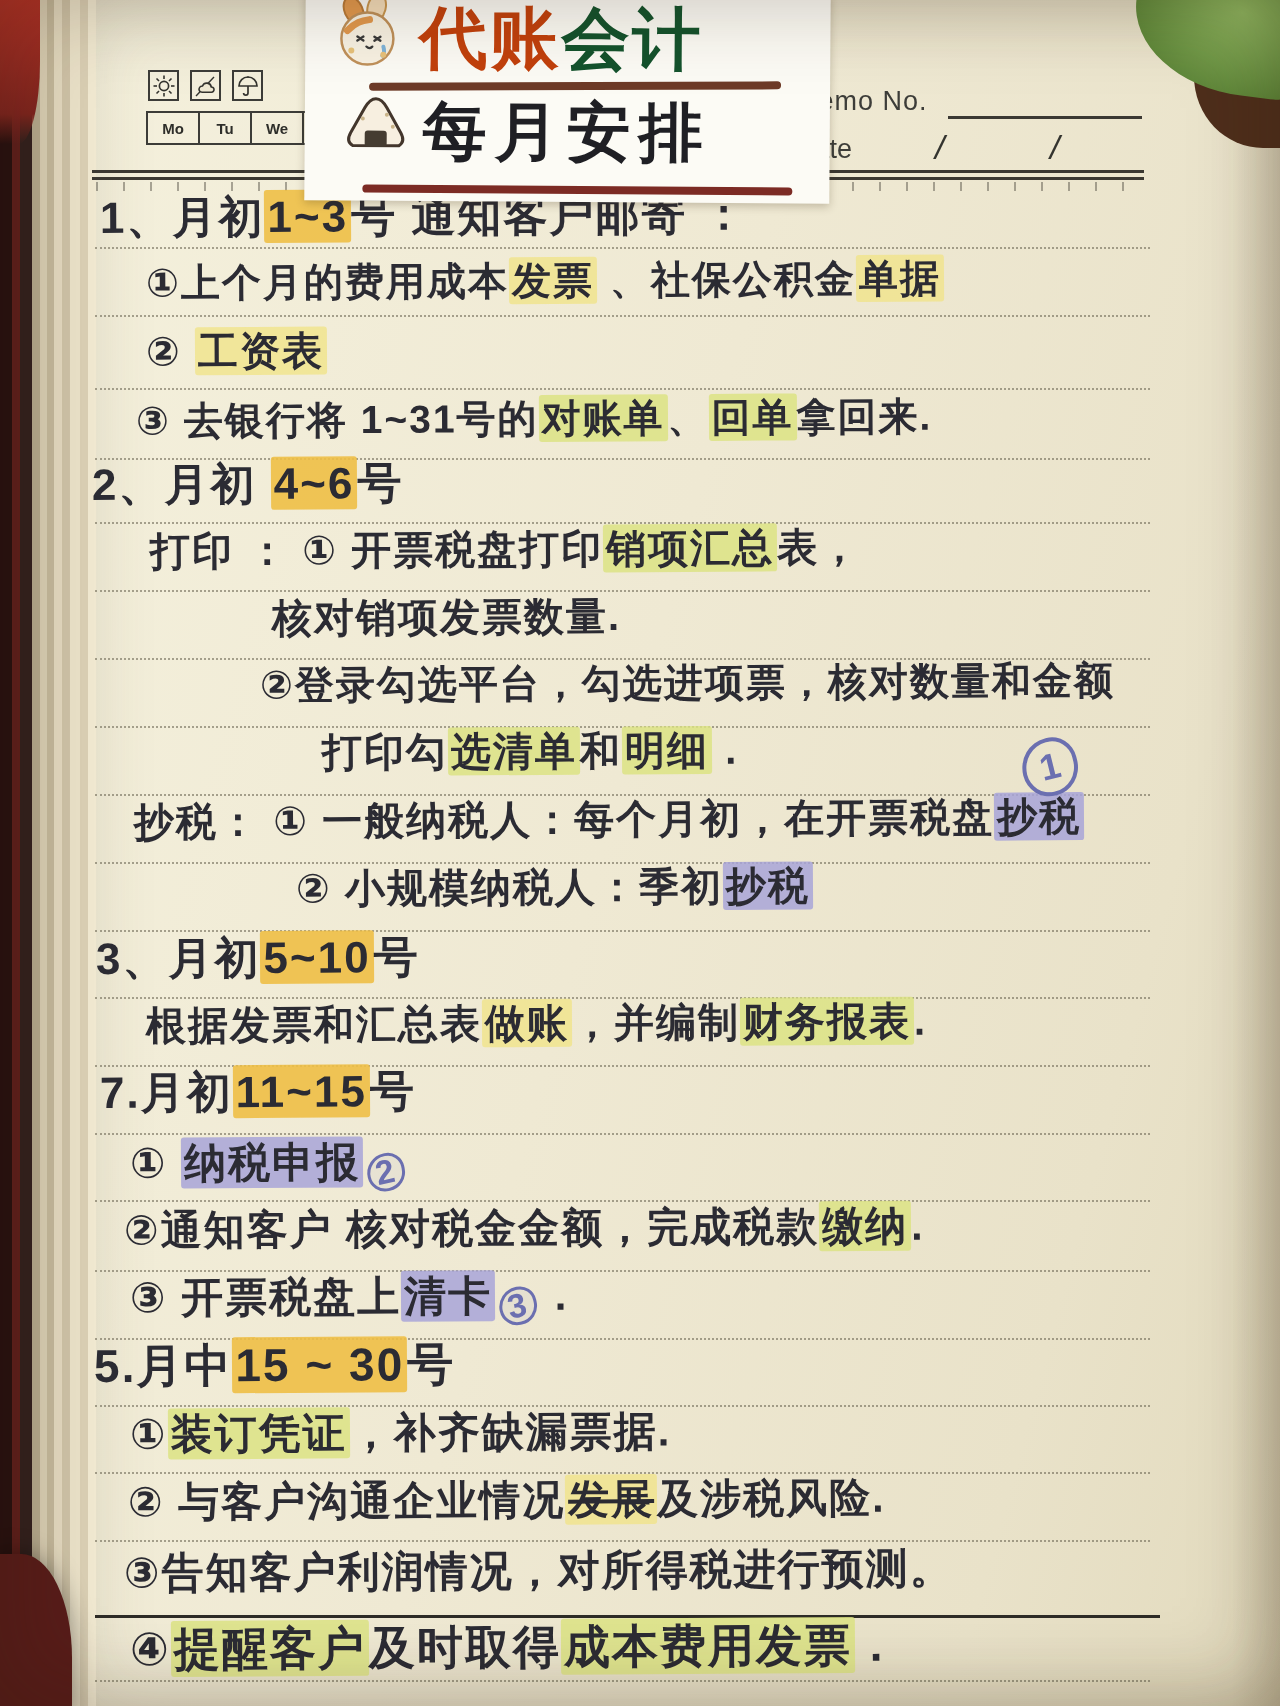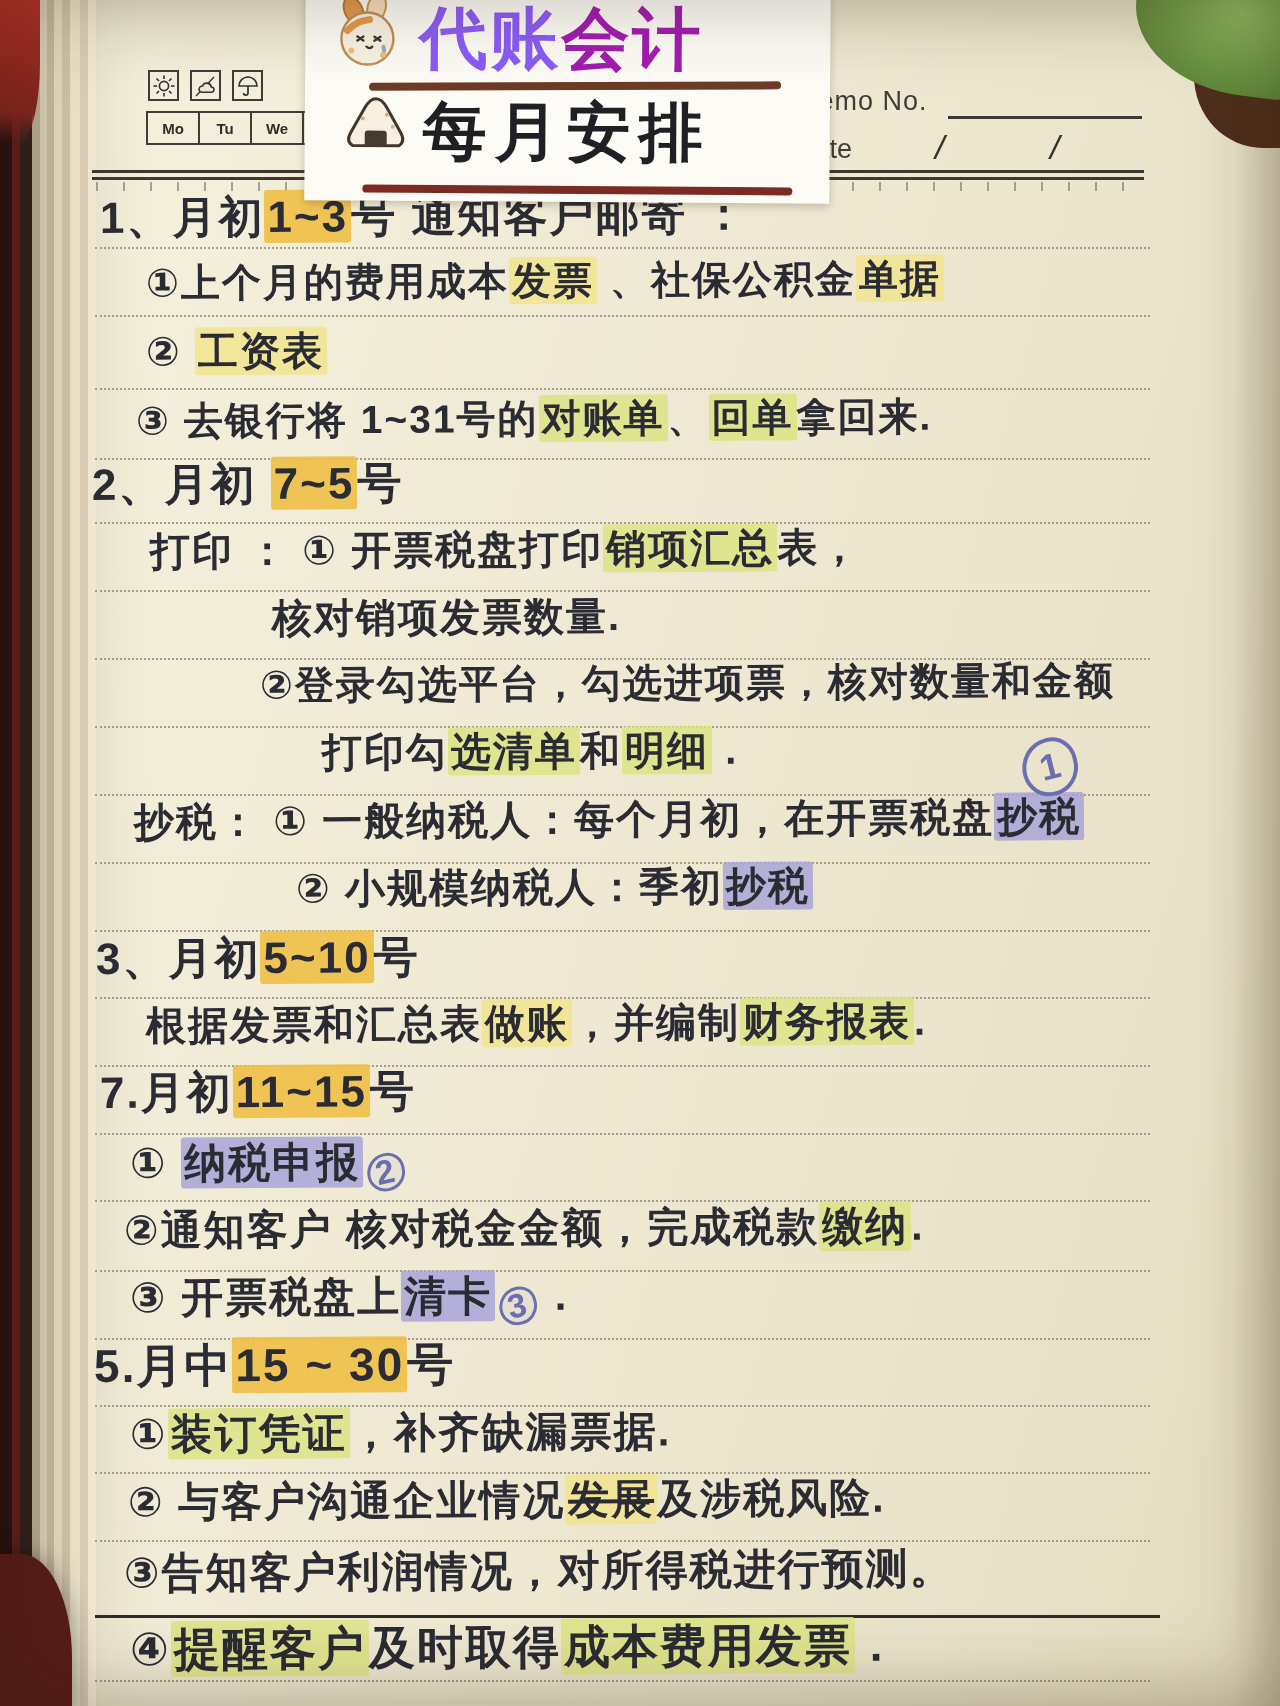--- a/index.html
+++ b/index.html
@@ -65,21 +65,21 @@
     margin:0 .12em;vertical-align:-.2em;transform:rotate(-12deg);background:rgba(120,124,190,.07);}
   .circ-float{position:absolute;width:56px;height:58px;border:4px solid #6b6fb0;border-radius:55% 45% 52% 48%;
     color:#6b6fb0;display:flex;align-items:center;justify-content:center;font-size:36px;font-weight:700;transform:rotate(-14deg);z-index:3;}
 
   
   .sticker{position:absolute;left:305px;top:-8px;width:525px;height:210px;z-index:5;
     background:#fcfbf5;transform:rotate(.4deg);box-shadow:0 3px 8px rgba(60,45,20,.25);}
   .st-row1{position:absolute;left:22px;top:4px;display:flex;align-items:center;}
   .st-row2{position:absolute;left:38px;top:102px;display:flex;align-items:center;}
   .st-t1{font-size:68px;font-weight:800;letter-spacing:3px;margin-left:12px;line-height:1.1;}
-  .st-t1 .red{color:#8b5cf6;} .st-t1 .black{color:#a21caf;}
+  .st-t1 .red{color:#c2410c;} .st-t1 .black{color:#14532d;}
   .st-t2{font-size:64px;font-weight:800;letter-spacing:8px;color:#1f1f24;margin-left:14px;line-height:1.1;}
   .st-ul1{position:absolute;left:64px;top:90px;width:412px;height:8px;background:#6e3b28;border-radius:4px;transform:rotate(-.6deg);}
   .st-ul2{position:absolute;left:58px;top:194px;width:430px;height:8px;background:#7c2b24;border-radius:4px;}
 
   .vignette{position:absolute;inset:0;z-index:8;pointer-events:none;
     box-shadow:inset 0 0 90px rgba(45,30,12,.28);}
 </style>
 </head>
 <body>
 
@@ -166,21 +166,21 @@
       <div class="rule" style="top: 1540px;"></div>
       <div class="rule solid" style="top: 1615px;"></div>
       <div class="rule" style="top: 1680px;"></div>
     </div>
 
   <div class="notes" id="notes">
       <div class="note" style="left: 100px; top: 190px; font-size: 44px;"><span>1、月初</span><span class="hl hl-o">1~3</span><span>号 通知客户邮寄 ：</span></div>
       <div class="note" style="left: 146px; top: 258px; font-size: 39px;"><span>①上个月的费用成本</span><span class="hl hl-y">发票</span><span> 、社保公积金</span><span class="hl hl-y">单据</span></div>
       <div class="note" style="left: 146px; top: 328px; font-size: 40px;"><span>② </span><span class="hl hl-y">工资表</span></div>
       <div class="note" style="left: 136px; top: 396px; font-size: 39px;"><span>③ 去银行将 1~31号的</span><span class="hl hl-g">对账单</span><span>、</span><span class="hl hl-g">回单</span><span>拿回来.</span></div>
-      <div class="note" style="left: 92px; top: 458px; font-size: 44px;"><span>2、月初 </span><span class="hl hl-o">7~5</span><span>号</span></div>
+      <div class="note" style="left: 92px; top: 458px; font-size: 44px;"><span>2、月初 </span><span class="hl hl-o">4~6</span><span>号</span></div>
       <div class="note" style="left: 150px; top: 526px; font-size: 40px;"><span>打印 ： ① 开票税盘打印</span><span class="hl hl-g">销项汇总</span><span>表，</span></div>
       <div class="note" style="left: 272px; top: 594px; font-size: 40px;"><span>核对销项发票数量.</span></div>
       <div class="note" style="left: 260px; top: 660px; font-size: 39px;"><span>②登录勾选平台，勾选进项票，核对数量和金额</span></div>
       <div class="note" style="left: 322px; top: 728px; font-size: 40px;"><span>打印勾</span><span class="hl hl-g">选清单</span><span>和</span><span class="hl hl-g">明细</span><span> .</span></div>
       <div class="note" style="left: 134px; top: 796px; font-size: 40px;"><span>抄税： ① 一般纳税人：每个月初，在开票税盘</span><span class="hl hl-p">抄税</span></div>
       <div class="note" style="left: 296px; top: 864px; font-size: 40px;"><span>② 小规模纳税人：季初</span><span class="hl hl-p">抄税</span></div>
       <div class="note" style="left: 96px; top: 932px; font-size: 44px;"><span>3、月初</span><span class="hl hl-o">5~10</span><span>号</span></div>
       <div class="note" style="left: 146px; top: 1000px; font-size: 40px;"><span>根据发票和汇总表</span><span class="hl hl-y">做账</span><span>，并编制</span><span class="hl hl-g">财务报表</span><span>.</span></div>
       <div class="note" style="left: 100px; top: 1066px; font-size: 44px;"><span>7.月初</span><span class="hl hl-o">11~15</span><span>号</span></div>
       <div class="note" style="left: 130px; top: 1138px; font-size: 42px;"><span>① </span><span class="hl hl-p">纳税申报</span><span class="circ">2</span></div>

